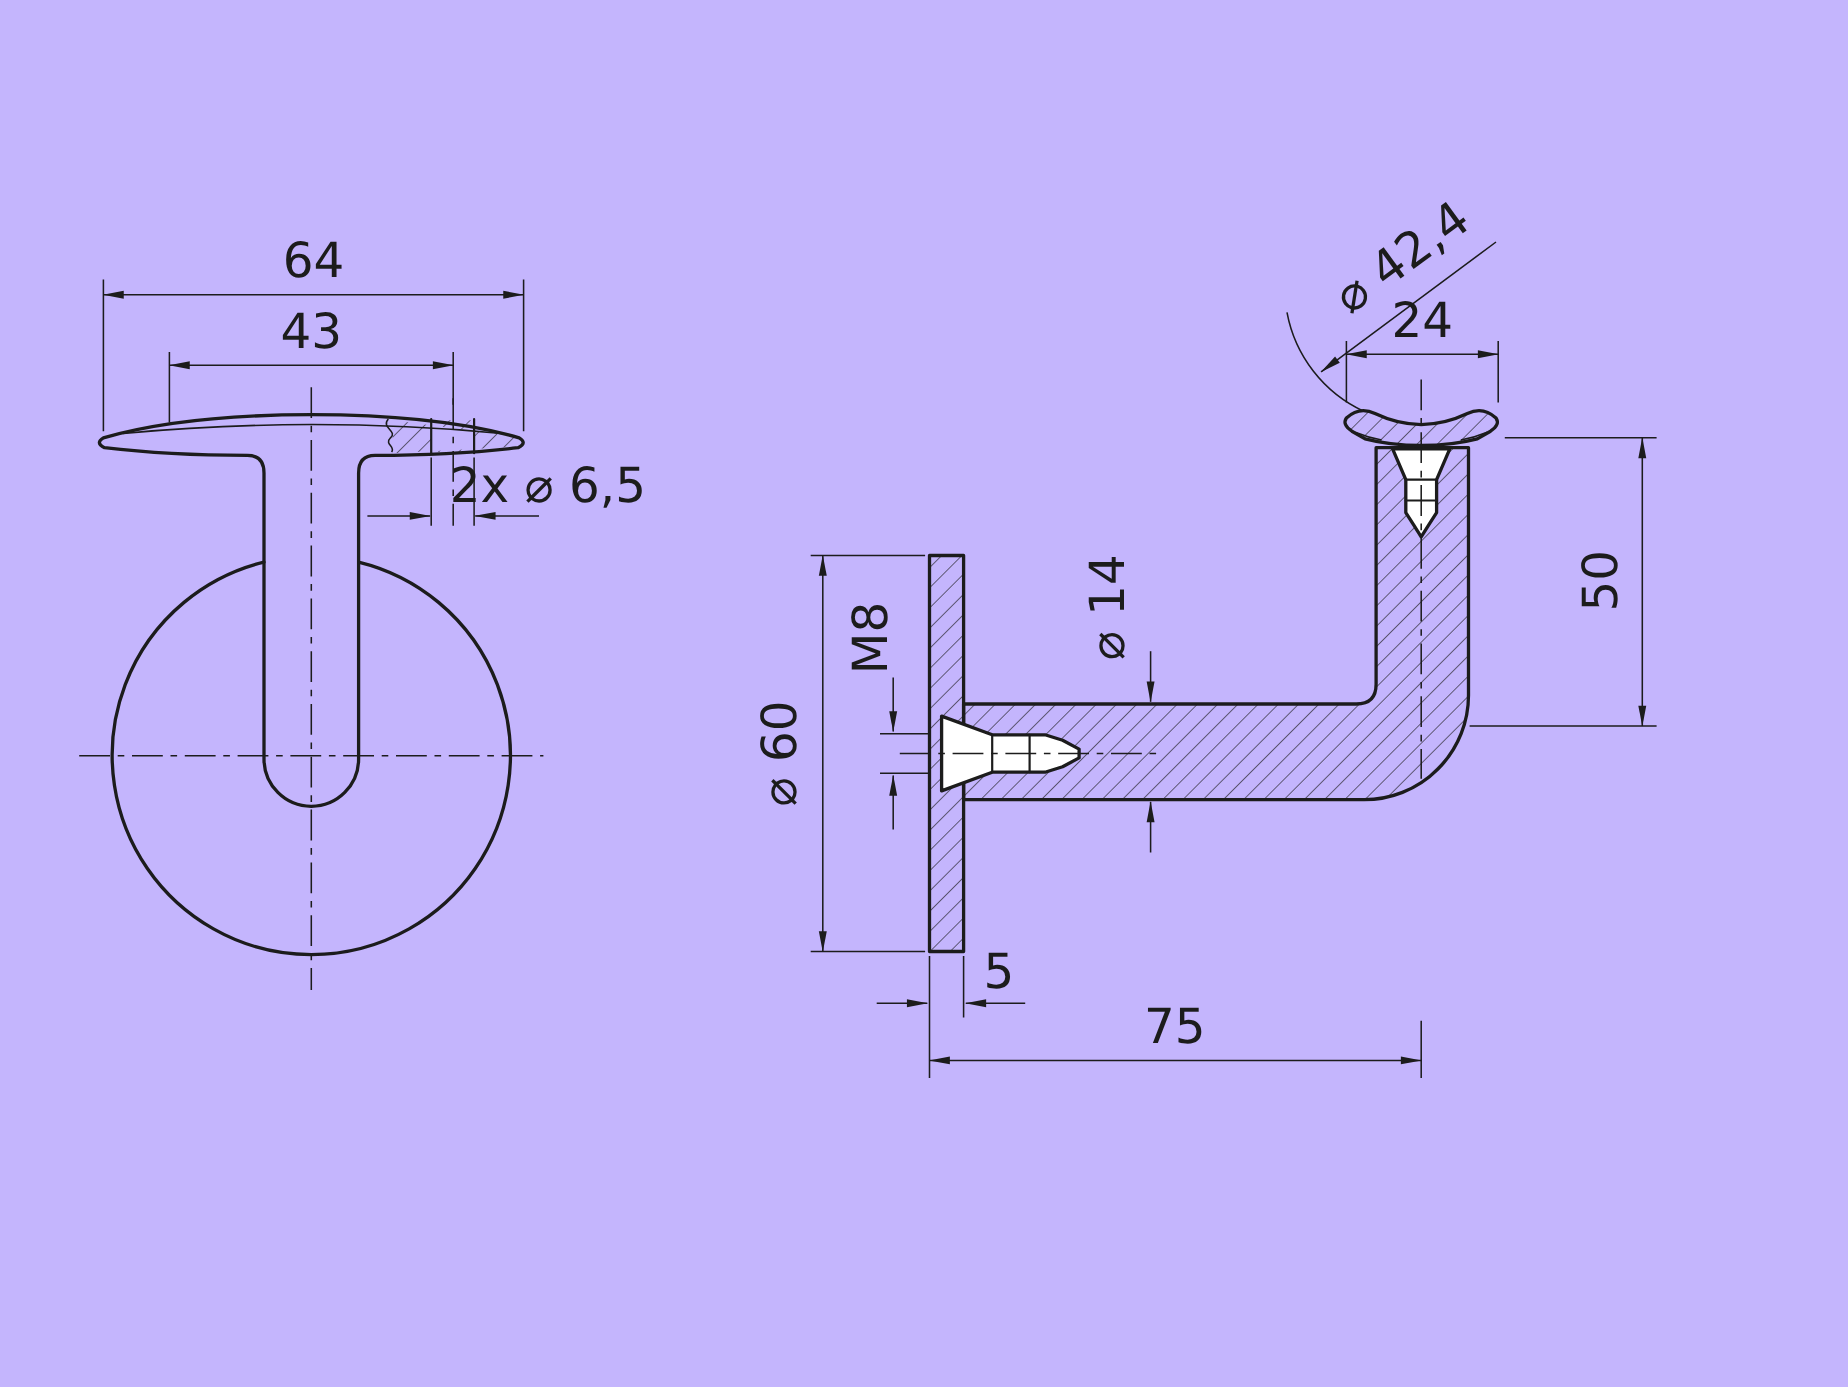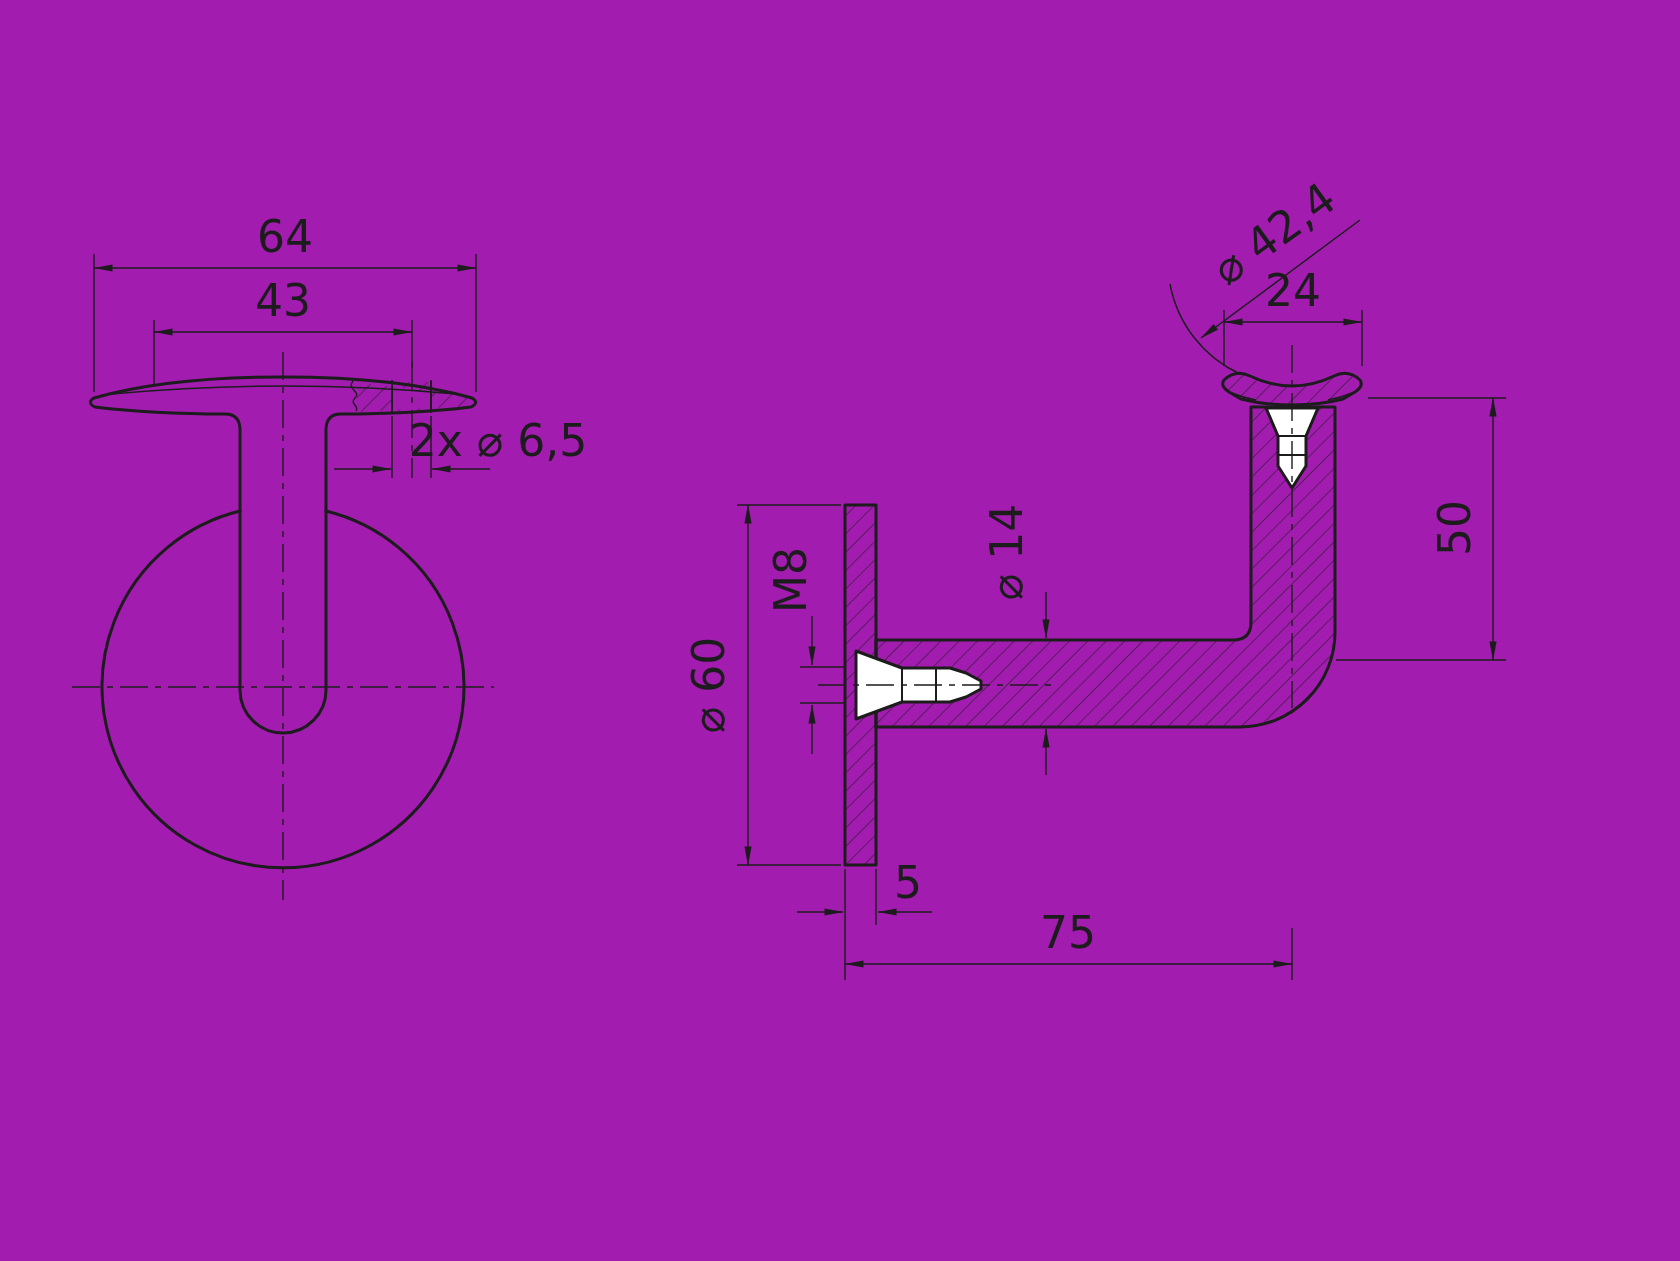--- a/index.html
+++ b/index.html
@@ -1,16 +1,16 @@
 <!DOCTYPE html>
 <html><head>
 <meta charset="utf-8">
 <style>
   html,body{margin:0;padding:0;background:#ffffff;}
-  .sheet{position:relative;width:1680px;height:1261px;background:#a21caf;overflow:hidden;
+  .sheet{position:relative;width:1680px;height:1261px;background:#c4b5fd;overflow:hidden;
          font-family:"DejaVu Sans","Liberation Sans",sans-serif;}
   svg{position:absolute;left:0;top:0;}
   .ol{fill:none;stroke:#1c1c1c;stroke-width:3;stroke-linecap:round;stroke-linejoin:round;}
   .olf{stroke:#1c1c1c;stroke-width:3;stroke-linecap:round;stroke-linejoin:round;}
   .ml{fill:none;stroke:#1c1c1c;stroke-width:2;stroke-linecap:round;}
   .tl{fill:none;stroke:#1c1c1c;stroke-width:1.4;}
   .cl{fill:none;stroke:#1c1c1c;stroke-width:1.4;stroke-dasharray:28 7 6 7;}
   .white{fill:#ffffff;}
   .txt{font-family:"DejaVu Sans","Liberation Sans",sans-serif;font-size:44px;fill:#1c1c1c;text-anchor:middle;}
 </style>

